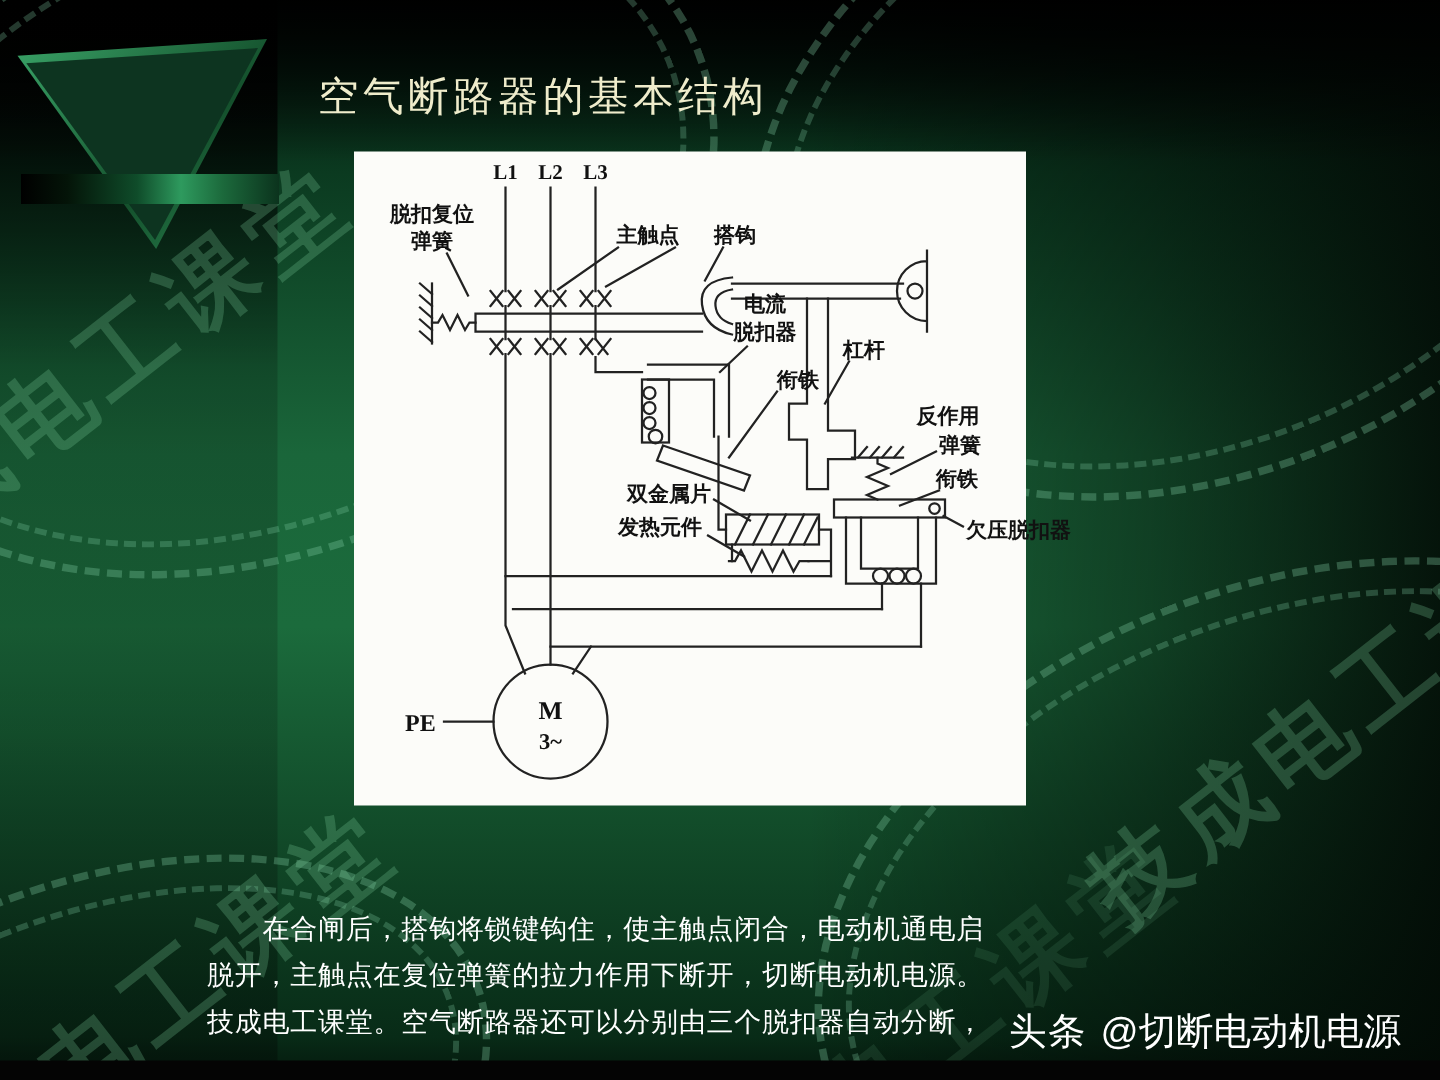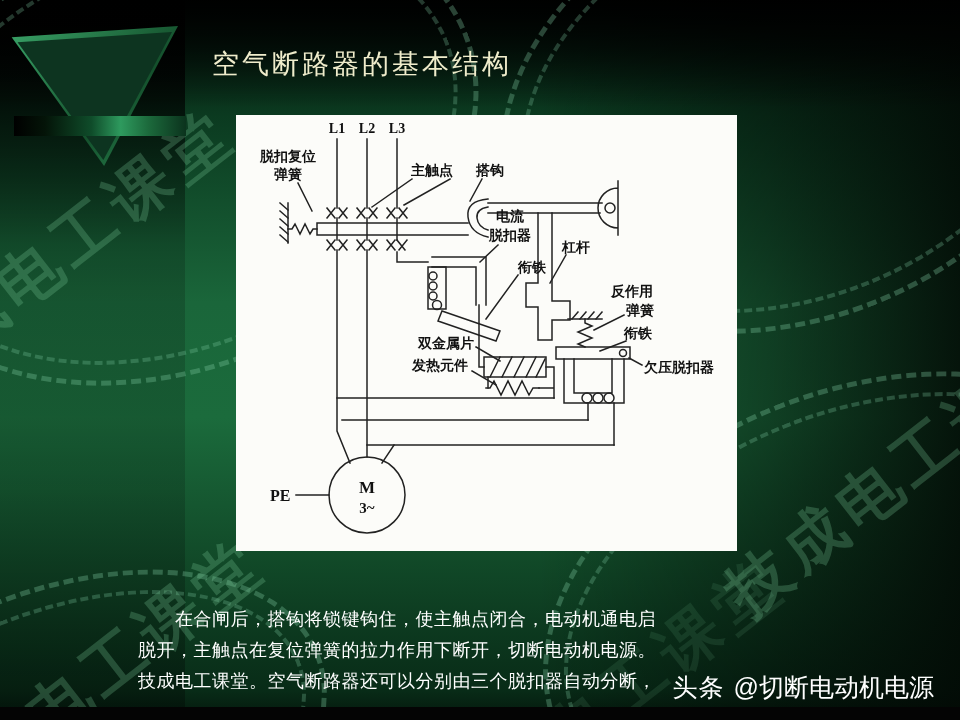--- a/index.html
+++ b/index.html
@@ -42,21 +42,21 @@
     position:absolute;left:6px;top:92px;width:172px;height:20px;
     background:linear-gradient(90deg,#000 0%,#041408 18%,#0f4c2a 45%,#2e9a5e 62%,#1c6a3c 78%,#0b331d 100%);
   }
   
   #title{
     position:absolute;left:212px;top:46px;z-index:3;
     font-family:Liberation Sans, sans-serif;
     font-size:27px;letter-spacing:3px;color:#efeccb;
   }
   
-  #panel{position:absolute;left:236px;top:115px;width:501px;height:436px;background:#fcfcf9;z-index:2;}
+  #panel{position:absolute;left:236px;top:101px;width:448px;height:436px;background:#fcfcf9;z-index:2;}
   #panel svg{display:block;}
   .dlabel{font-family:"DejaVu Sans",sans-serif;font-weight:bold;font-size:14px;fill:#111;}
   .dserif{font-family:"Liberation Serif","DejaVu Serif",serif;font-weight:bold;fill:#111;}
   
   #paragraph{
     position:absolute;left:138px;top:560px;width:706px;z-index:3;
     color:#fff;font-size:18px;line-height:31px;letter-spacing:.5px;margin-top:44px;
   }
   #paragraph .pline{white-space:pre;}
   

